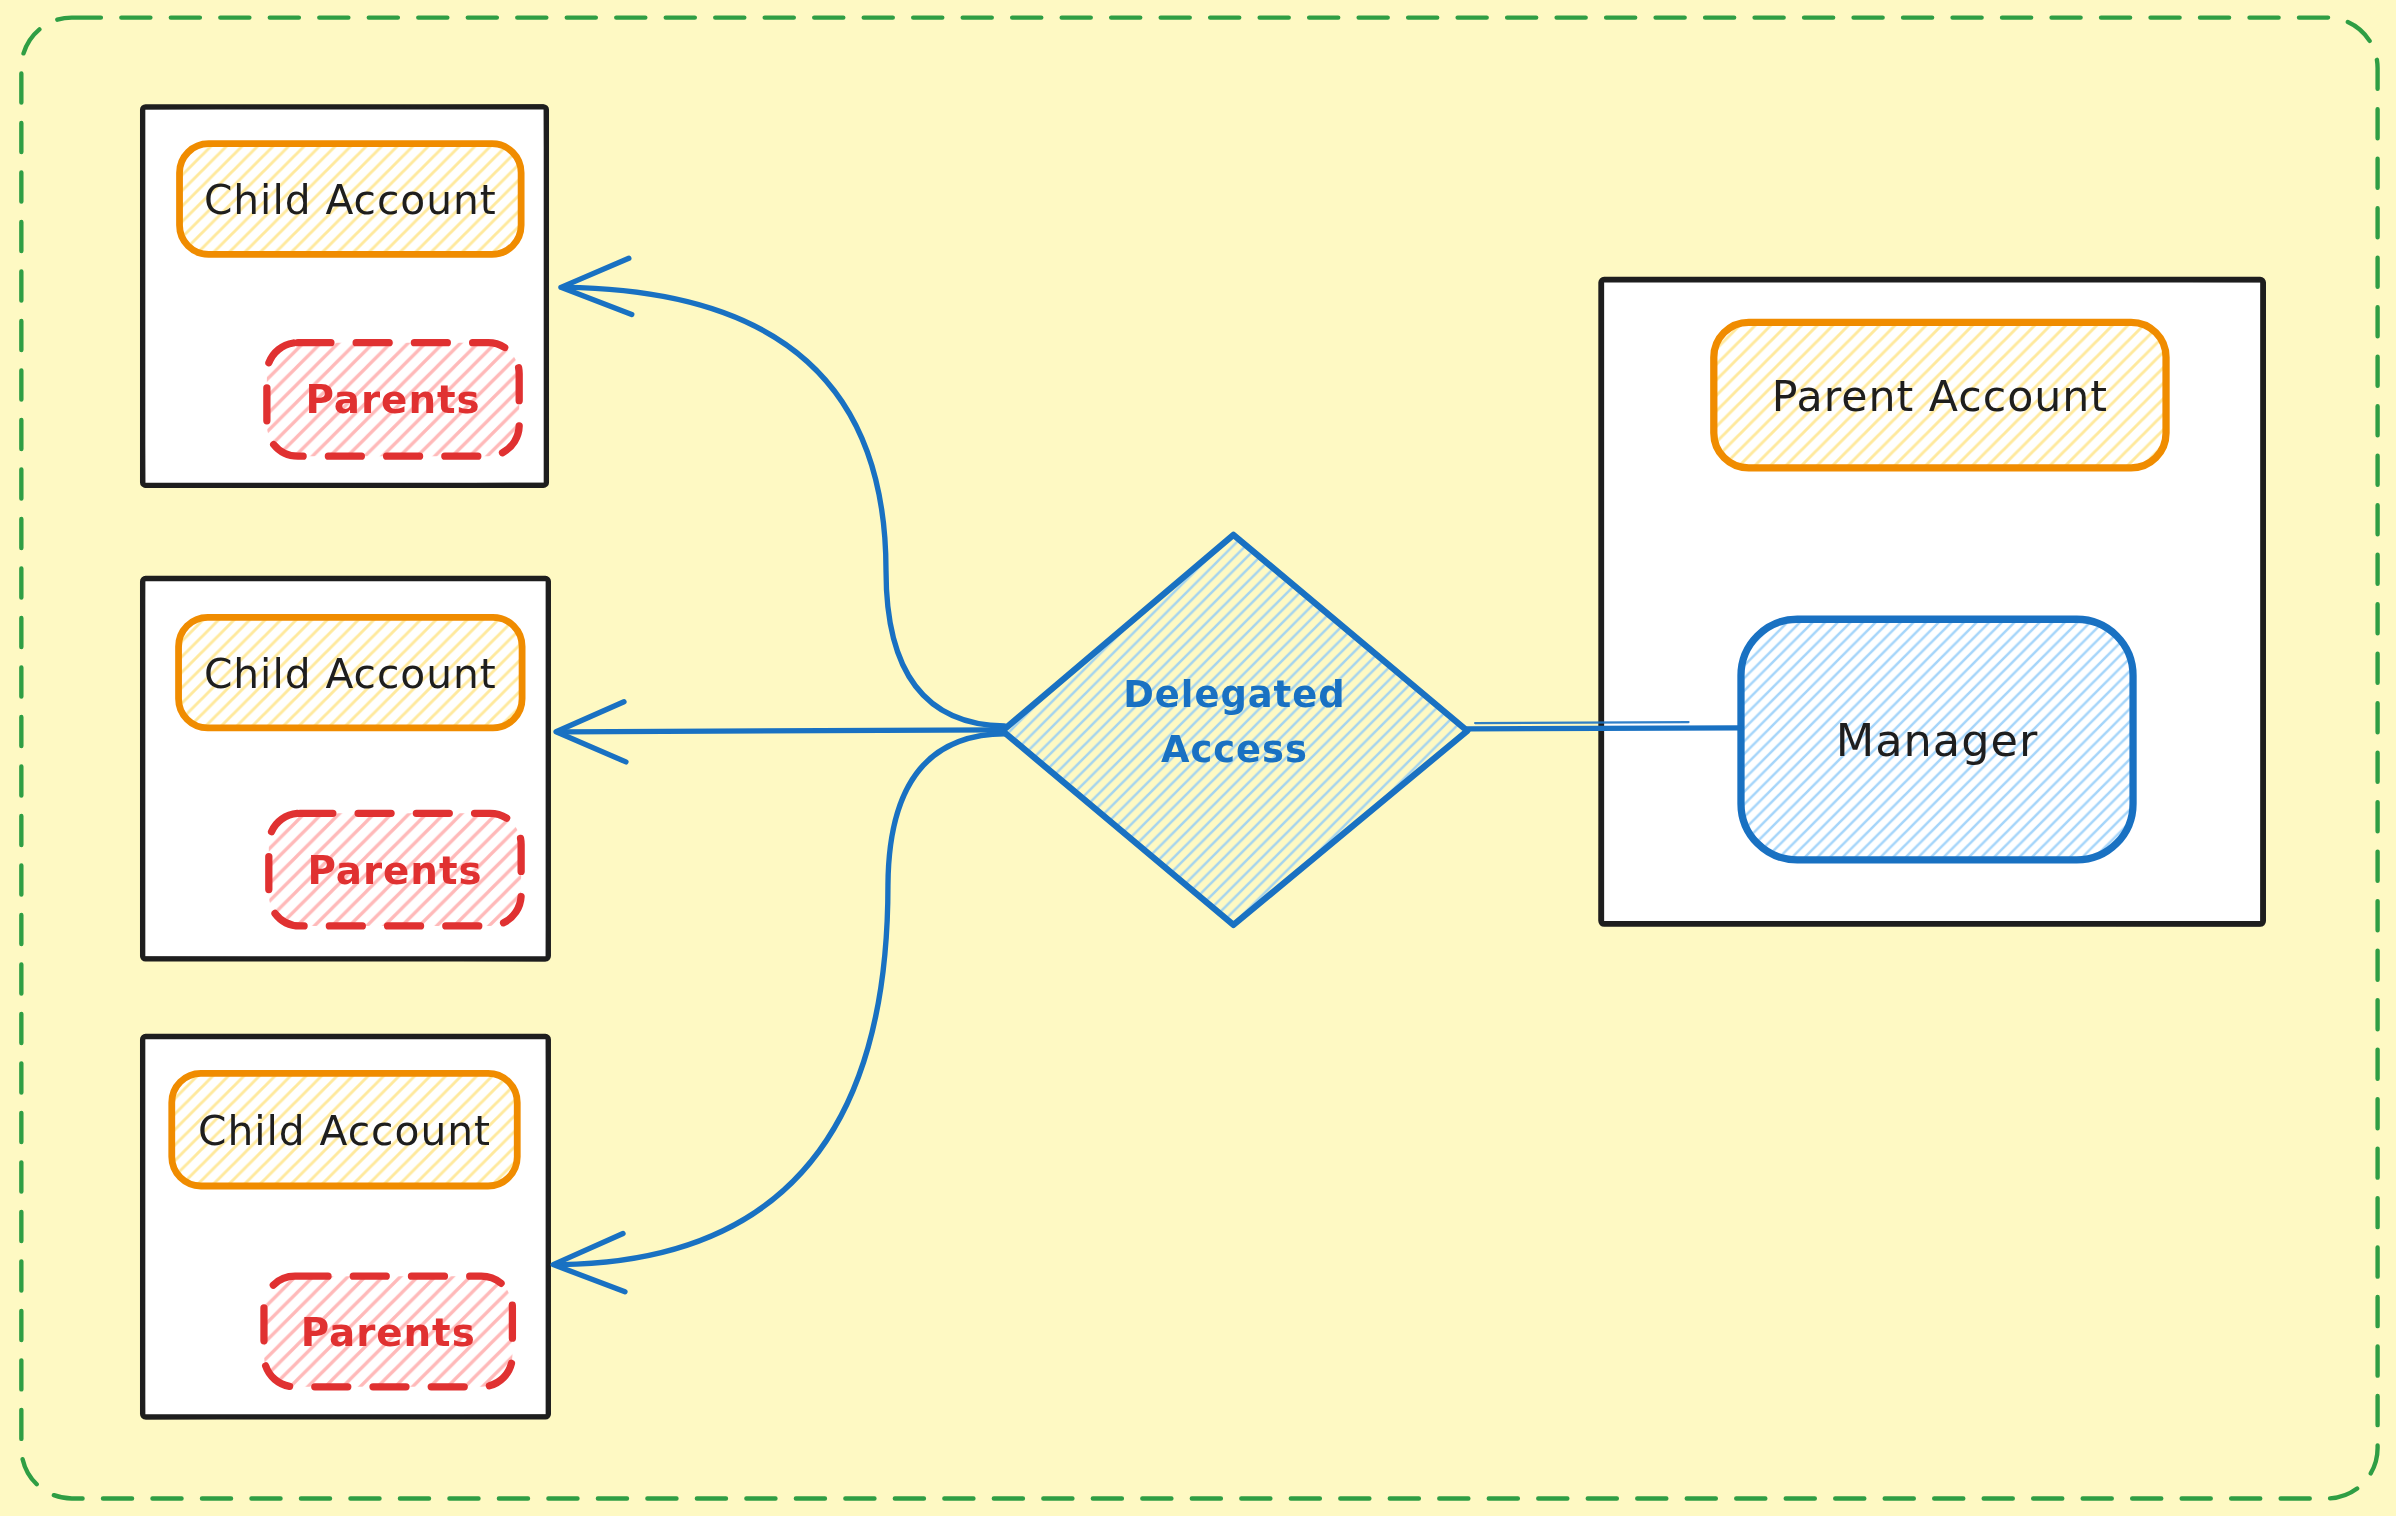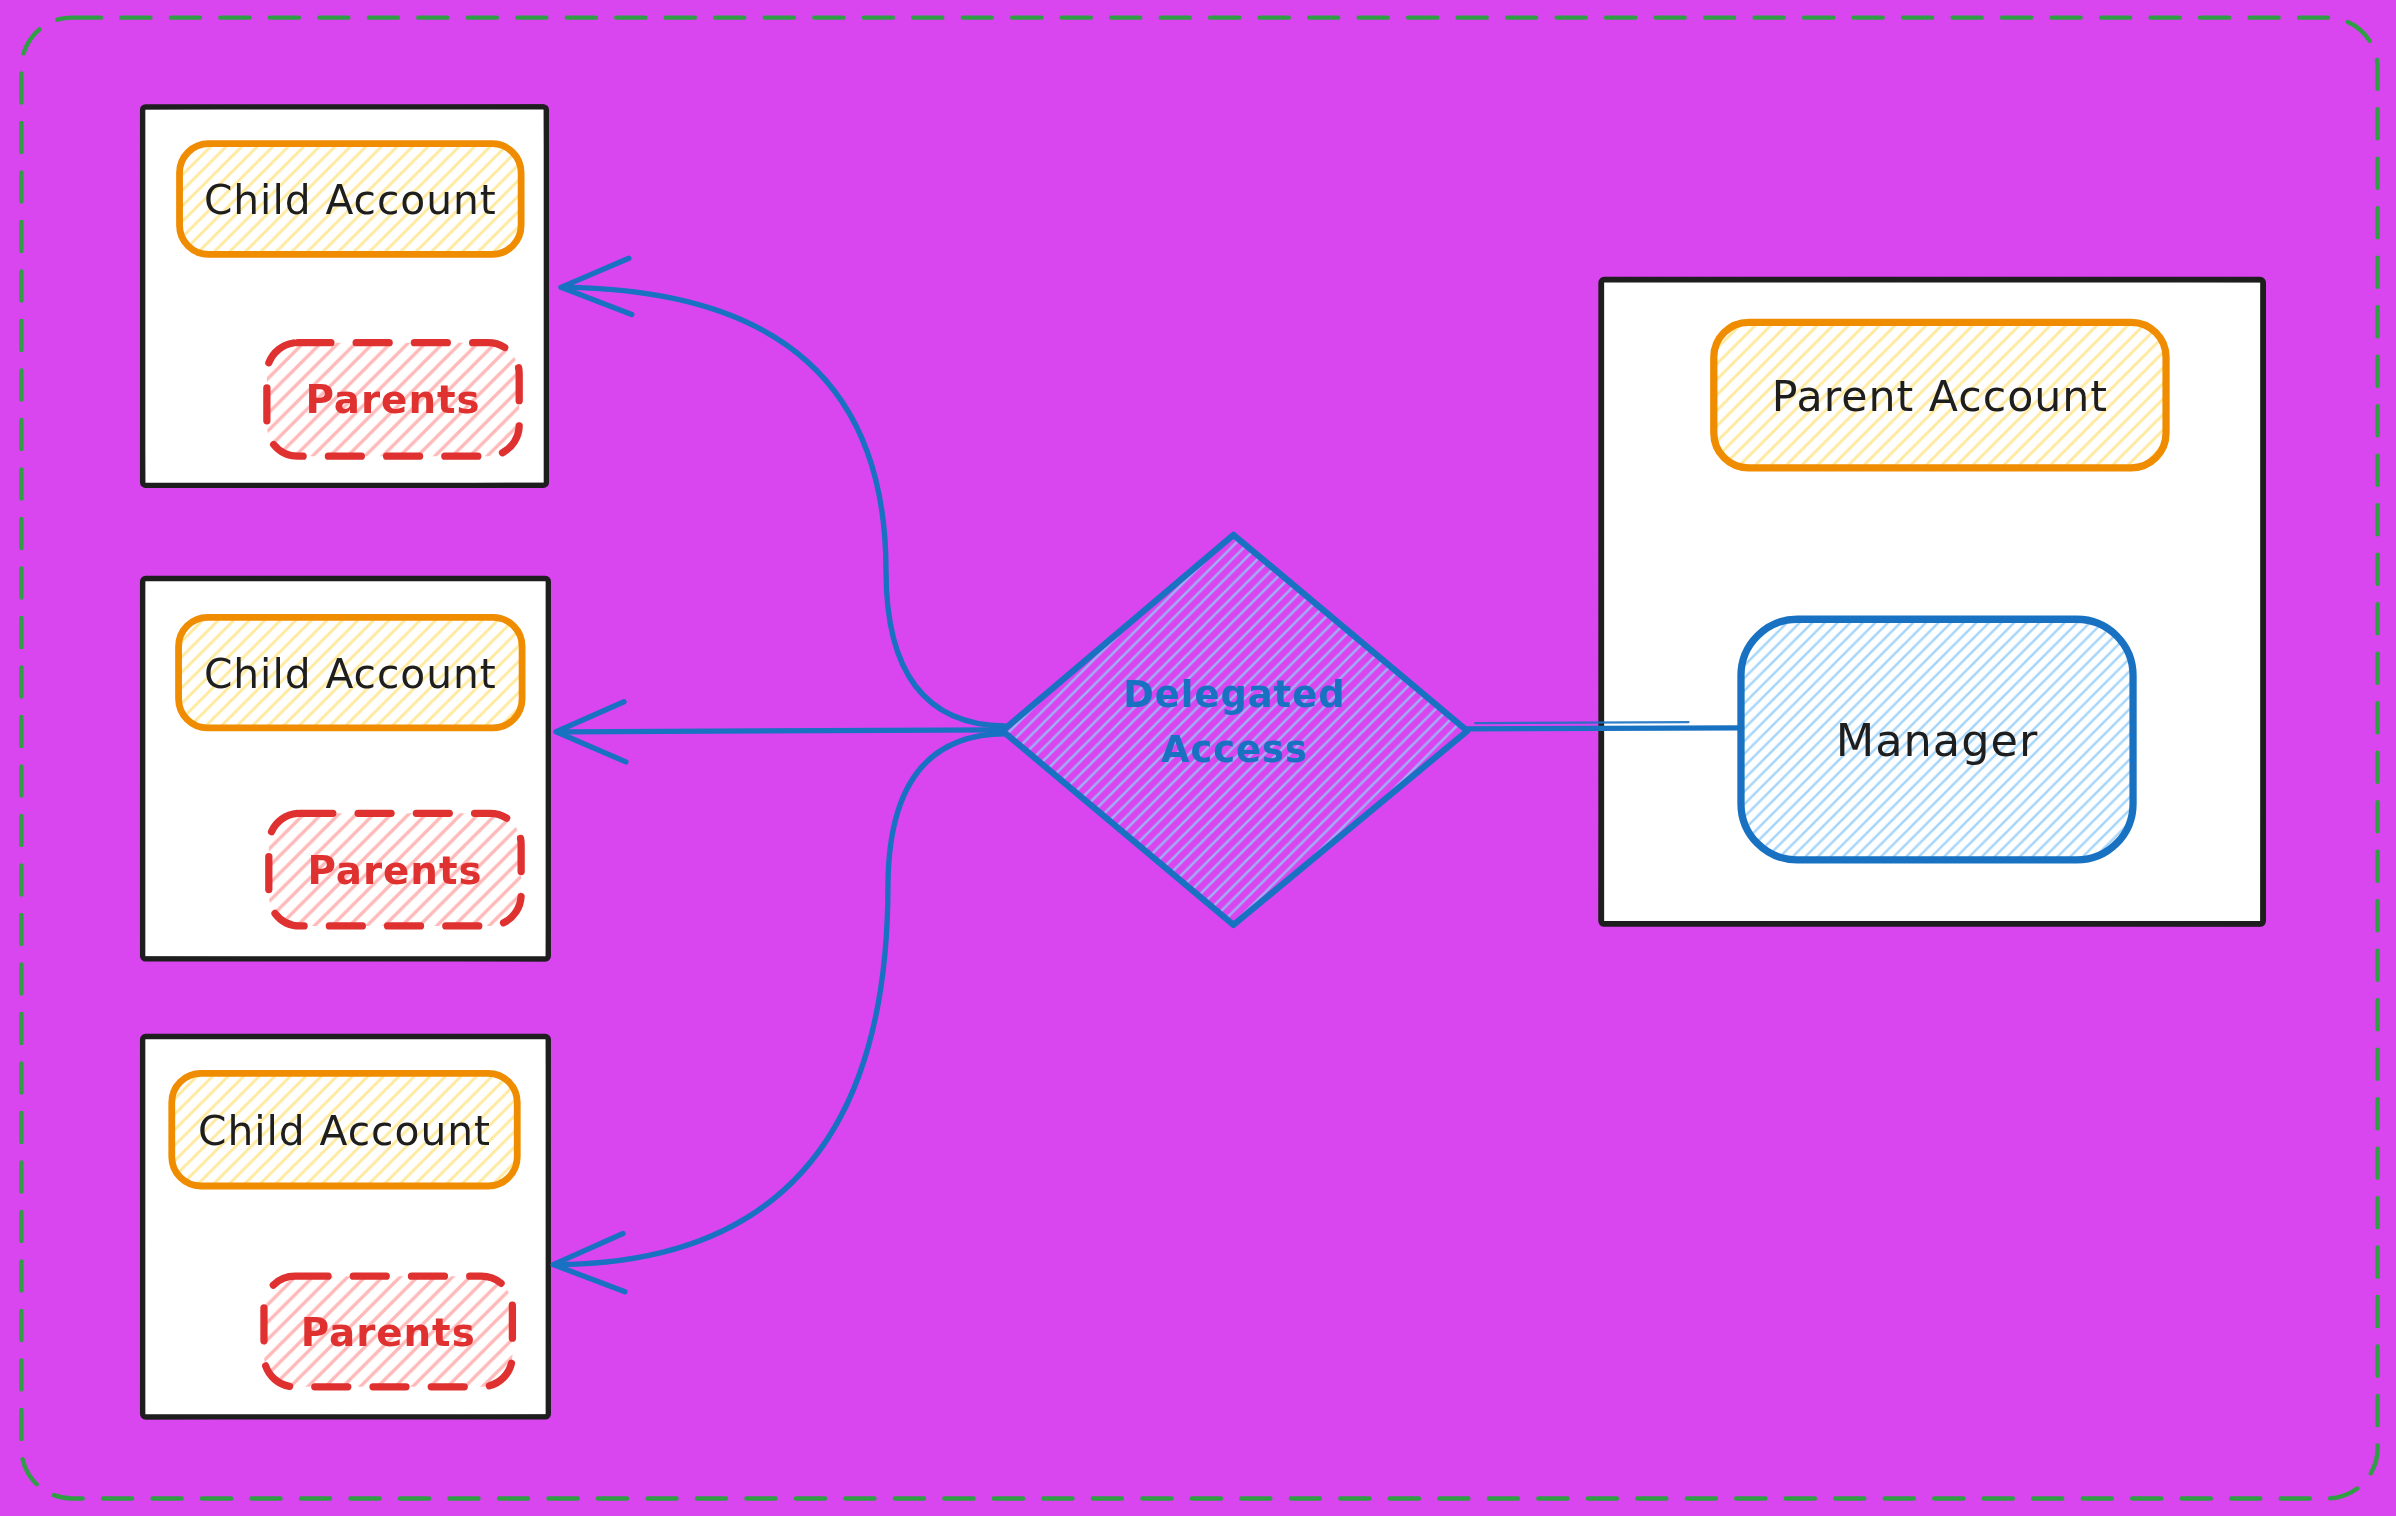--- a/index.html
+++ b/index.html
@@ -7,21 +7,21 @@
     padding: 0;
     width: 2397px;
     height: 1517px;
     background: #ffffff;
     overflow: hidden;
   }
   .stage {
     position: relative;
     width: 2397px;
     height: 1517px;
-    background: #d946ef;
+    background: #fef9c3;
   }
   svg { display: block; }
   text {
     font-family: "DejaVu Sans", "Liberation Sans", sans-serif;
     fill: #1e1e1e;
     letter-spacing: 1px;
   }
   .t-child   { font-size: 42px; }
   .t-parents { font-size: 40px; fill: #e03131; font-weight: 600; }
   .t-parent  { font-size: 44px; }

